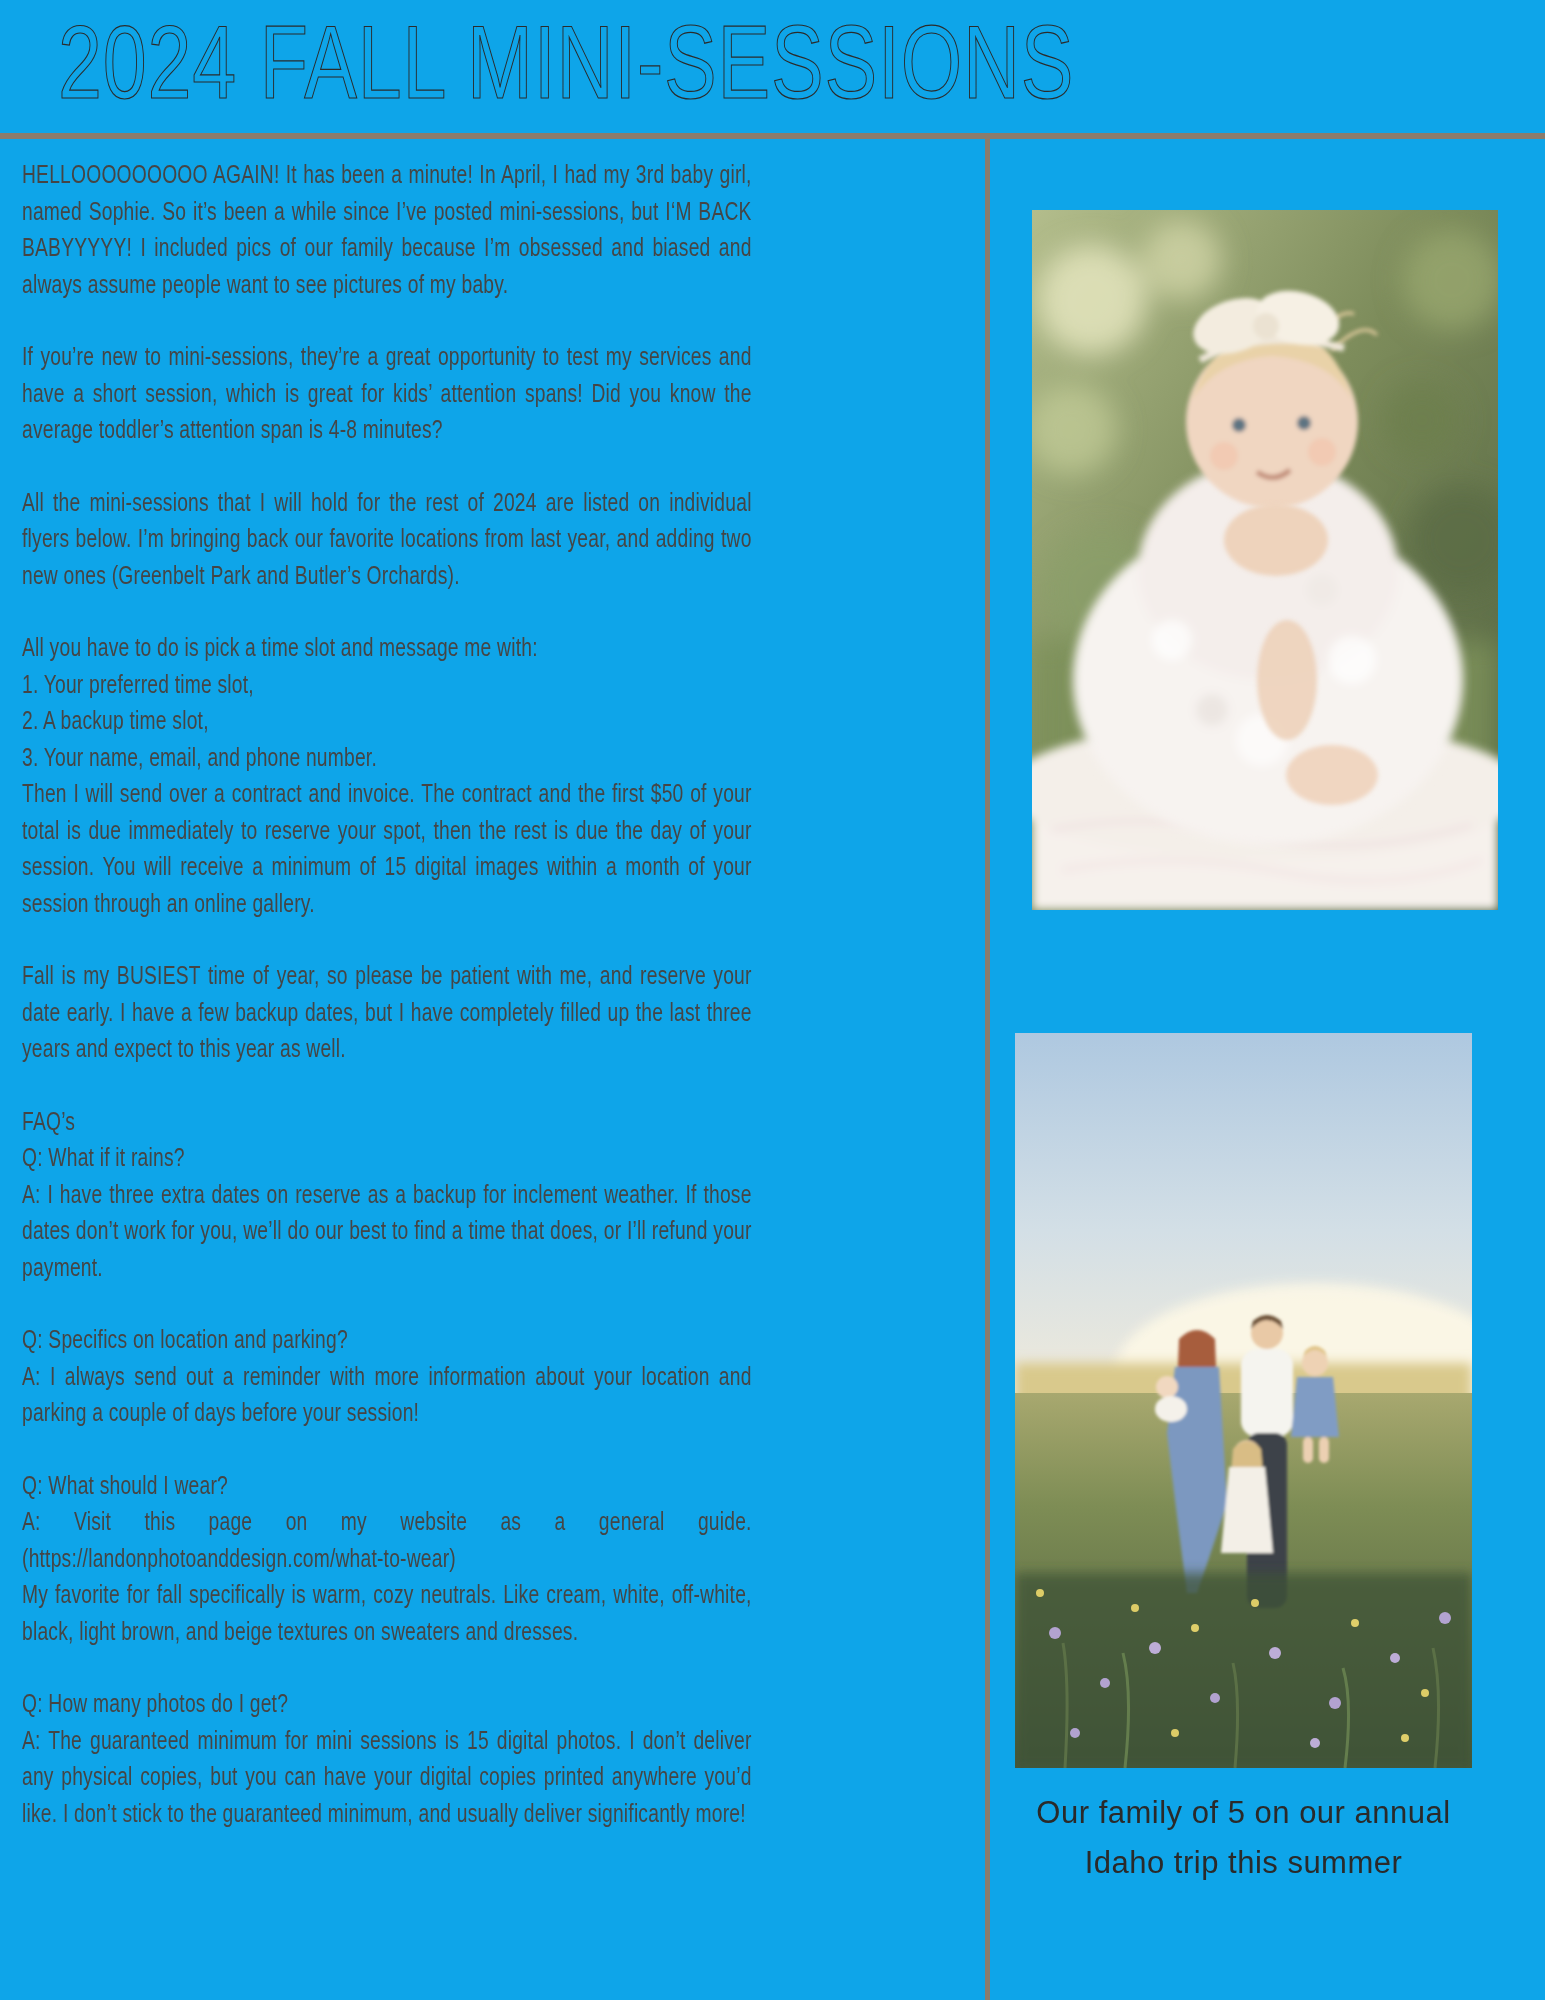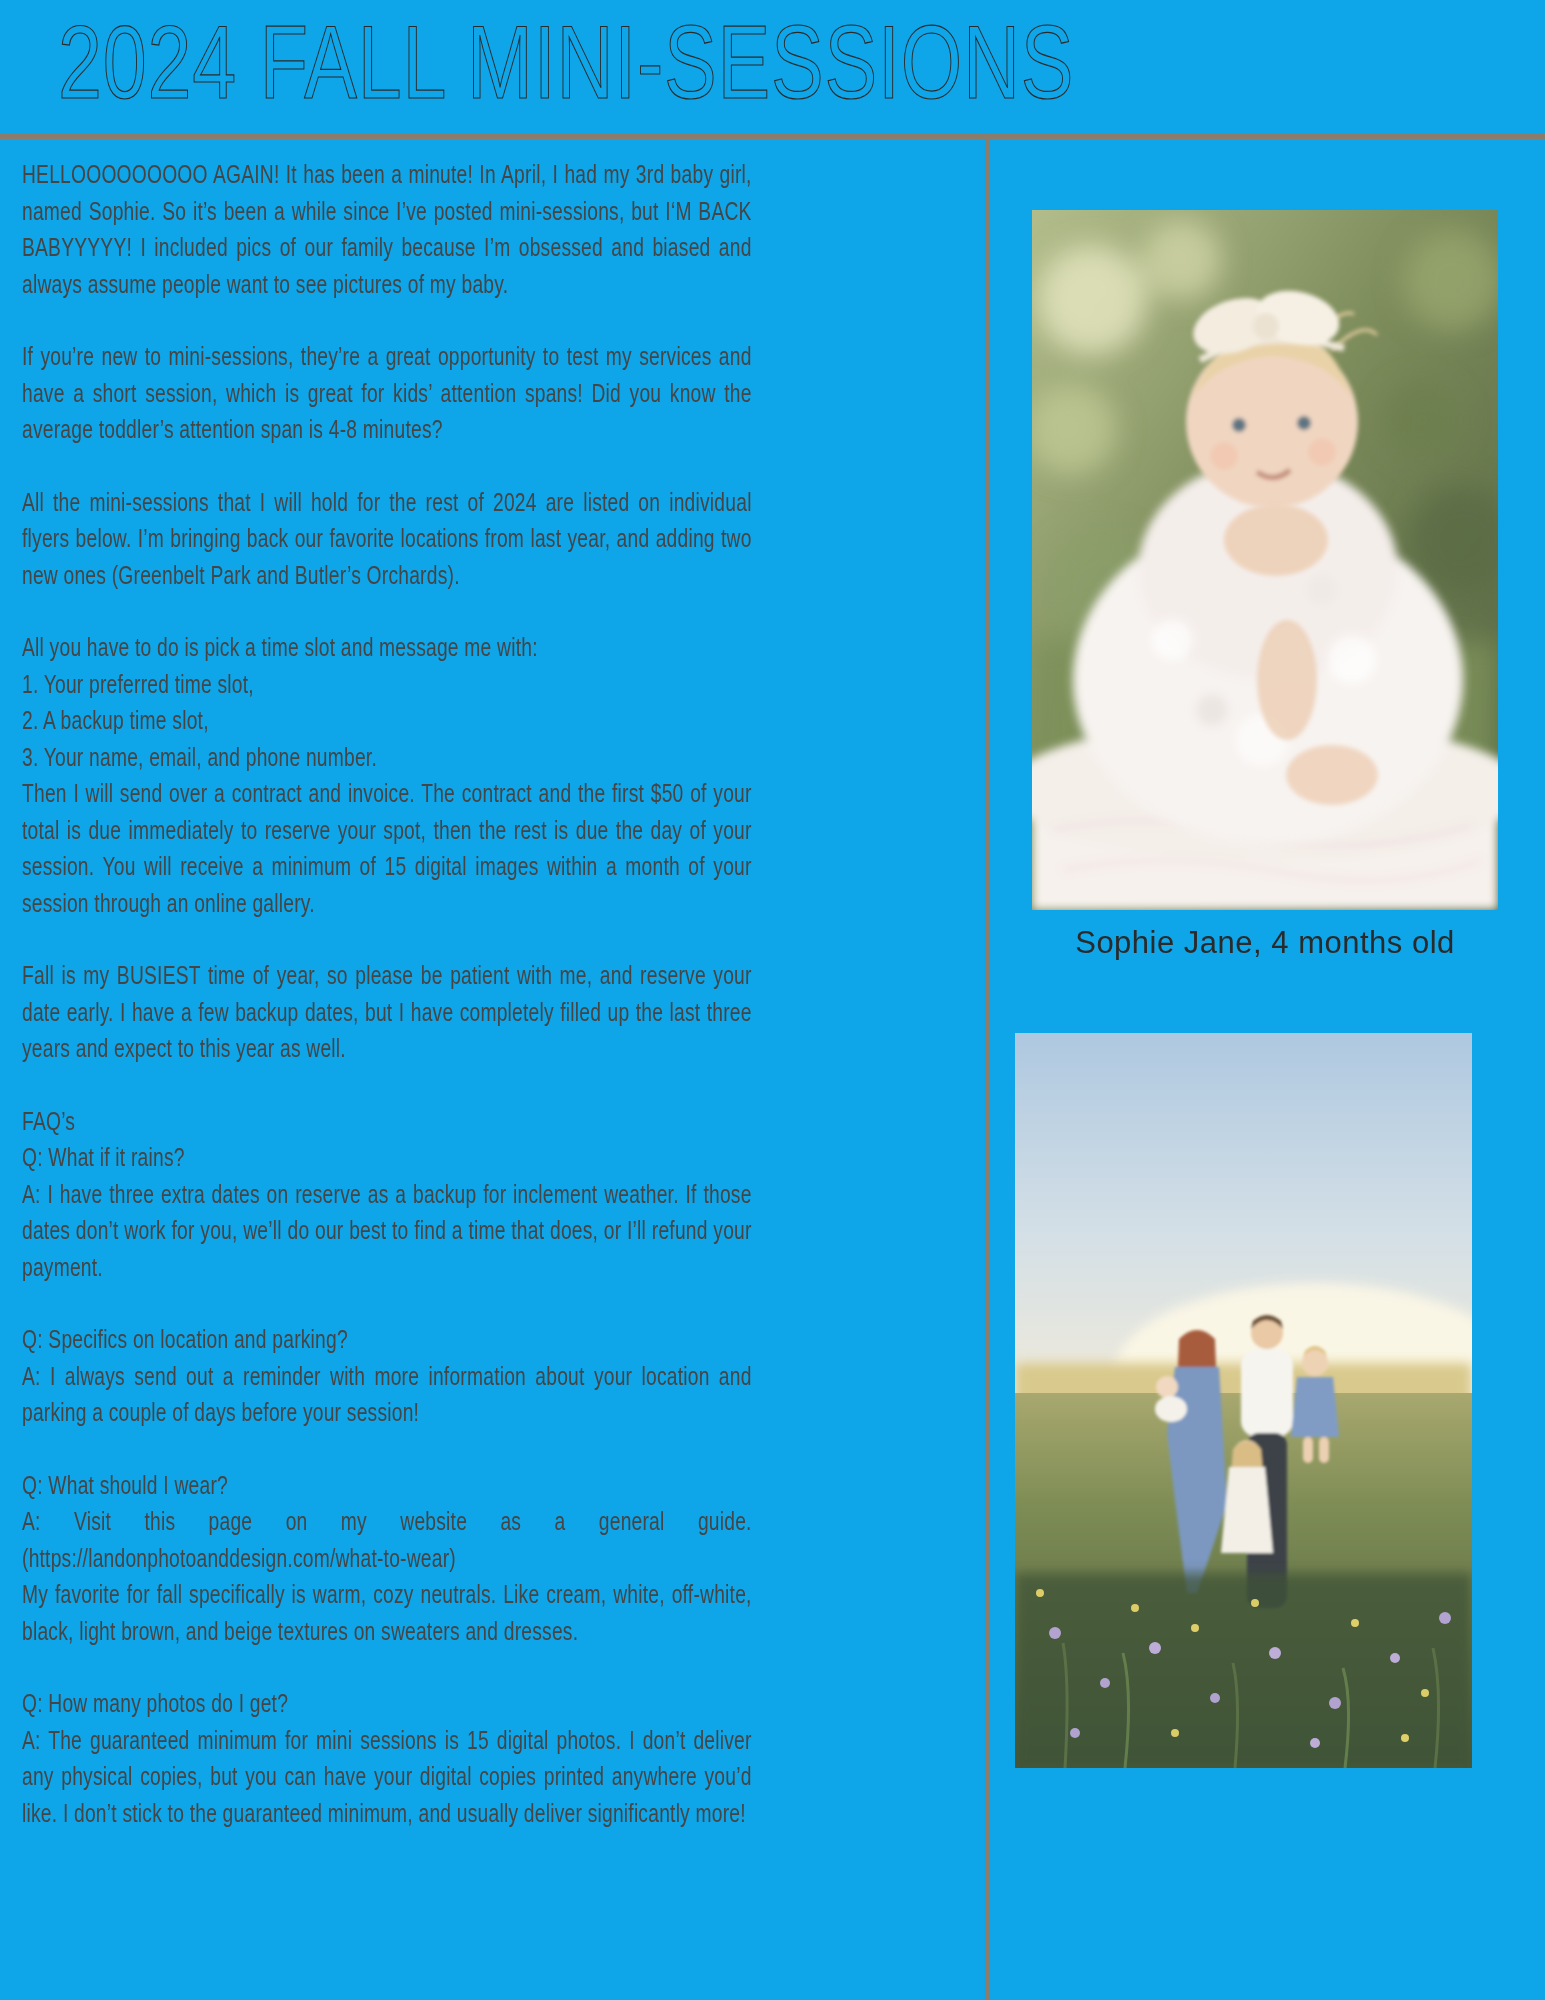--- a/index.html
+++ b/index.html
@@ -137,21 +137,20 @@
       </g>
 
       <g filter="url(#softblur)">
         <ellipse cx="244" cy="330" rx="52" ry="36" fill="#eed3bc"></ellipse>
         <ellipse cx="300" cy="565" rx="46" ry="30" fill="#f0d6c1"></ellipse>
         <ellipse cx="255" cy="470" rx="30" ry="60" fill="#edd2ba" opacity="0.9"></ellipse>
       </g>
     </svg>
   </figure>
 
-  <figcaption class="caption caption1" style="color: rgb(42, 42, 42);">Sophie Jane, 4 months old</figcaption>
 
   <figure class="photo photo2" style="margin:0;">
     <svg viewBox="0 0 457 735" width="457" height="735">
       <defs>
         <linearGradient id="sky" x1="0" y1="0" x2="0" y2="1">
           <stop offset="0" stop-color="#aec8e0"></stop>
           <stop offset="0.55" stop-color="#d3dfe6"></stop>
           <stop offset="1" stop-color="#efeadb"></stop>
         </linearGradient>
         <linearGradient id="field" x1="0" y1="0" x2="0" y2="1">
@@ -220,14 +219,18 @@
           <circle cx="390" cy="705" r="4" fill="#e8d66d"></circle>
         <path d="M50 735 Q55 650 48 610" stroke="#5d7247" stroke-width="3" fill="none"></path>
         <path d="M110 735 Q118 660 108 620" stroke="#66804f" stroke-width="3" fill="none"></path>
         <path d="M220 735 Q226 665 218 630" stroke="#5d7247" stroke-width="3" fill="none"></path>
         <path d="M330 735 Q338 668 328 635" stroke="#66804f" stroke-width="3" fill="none"></path>
         <path d="M420 735 Q428 660 418 615" stroke="#5d7247" stroke-width="3" fill="none"></path>
       </g>
     </svg>
   </figure>
 
+  <figcaption class="caption caption2" style="color: rgb(42, 42, 42);">
+    <span style="display:block;">Our family of 5 on our annual</span>
+    <span style="display:block;">Idaho trip this summer</span>
+  </figcaption>
 
 </div>
 
 </body></html>

